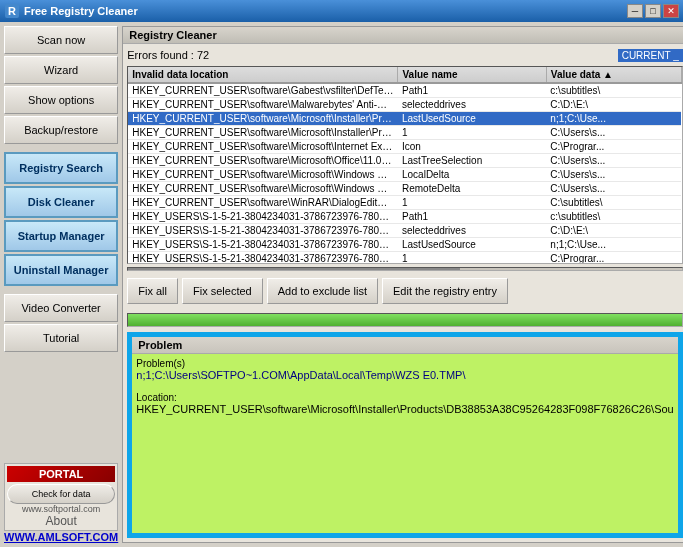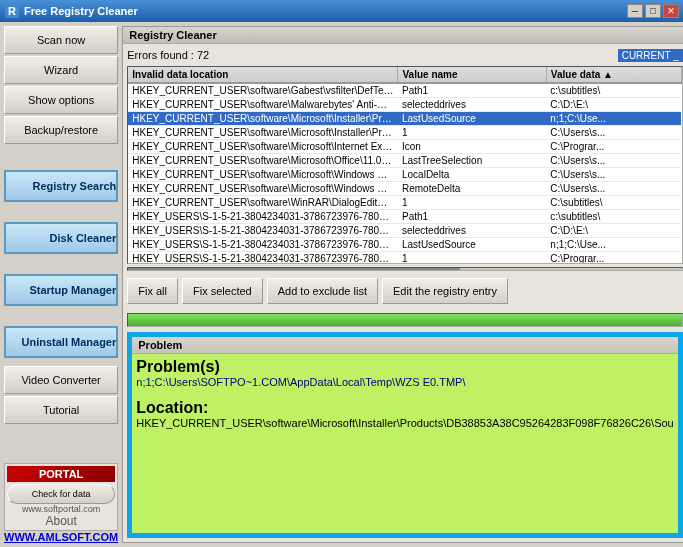--- a/index.html
+++ b/index.html
@@ -51,23 +51,23 @@
     }
     
     .sidebar-section-btn {
       width: 100%;
       height: 32px;
       background: linear-gradient(to bottom, #c8e8f8, #a0c8e8);
       border: 2px solid #5a9abf;
       cursor: pointer;
       font-size: 11px;
       font-weight: bold;
-      text-align: right;
+      text-align: center;
       color: #003060;
-      margin-top: 18px;
+      margin-top: 0;
     }
     
     .sidebar-divider { height: 4px; }
     
     .amlsoft-section {
       margin-top: auto;
       border: 1px solid #aaa;
       background: #e8e4dc;
       padding: 2px;
     }
@@ -158,21 +158,21 @@
       background: linear-gradient(to bottom, #80e060, #50b030);
     }
     .problem-title {
       font-weight: bold;
       background: linear-gradient(to bottom, #d8d4cc, #c8c4bc);
       padding: 2px 6px;
       border-bottom: 1px solid #aaa;
       font-size: 11px;
     }
     .problem-content { padding: 4px; font-size: 10px; }
-    .problem-label { font-weight: bold; font-size: 16px; }
+    .problem-label { font-weight: normal; font-size: 10px; }
     
     
     .table-container::-webkit-scrollbar { width: 16px; height: 16px; }
     .table-container::-webkit-scrollbar-track { background: #d4d0c8; }
     .table-container::-webkit-scrollbar-thumb { background: #a0a0a0; border: 1px solid #888; }
     
     .registry-cleaner-panel {
       flex: 1;
       display: flex;
       flex-direction: column;

